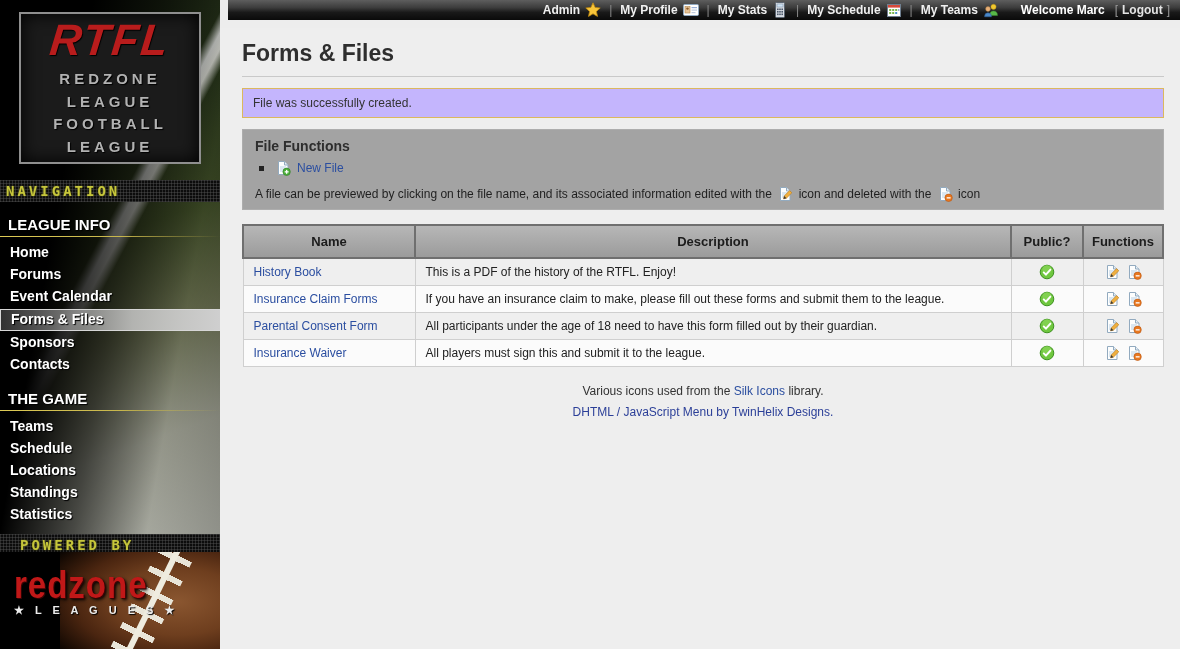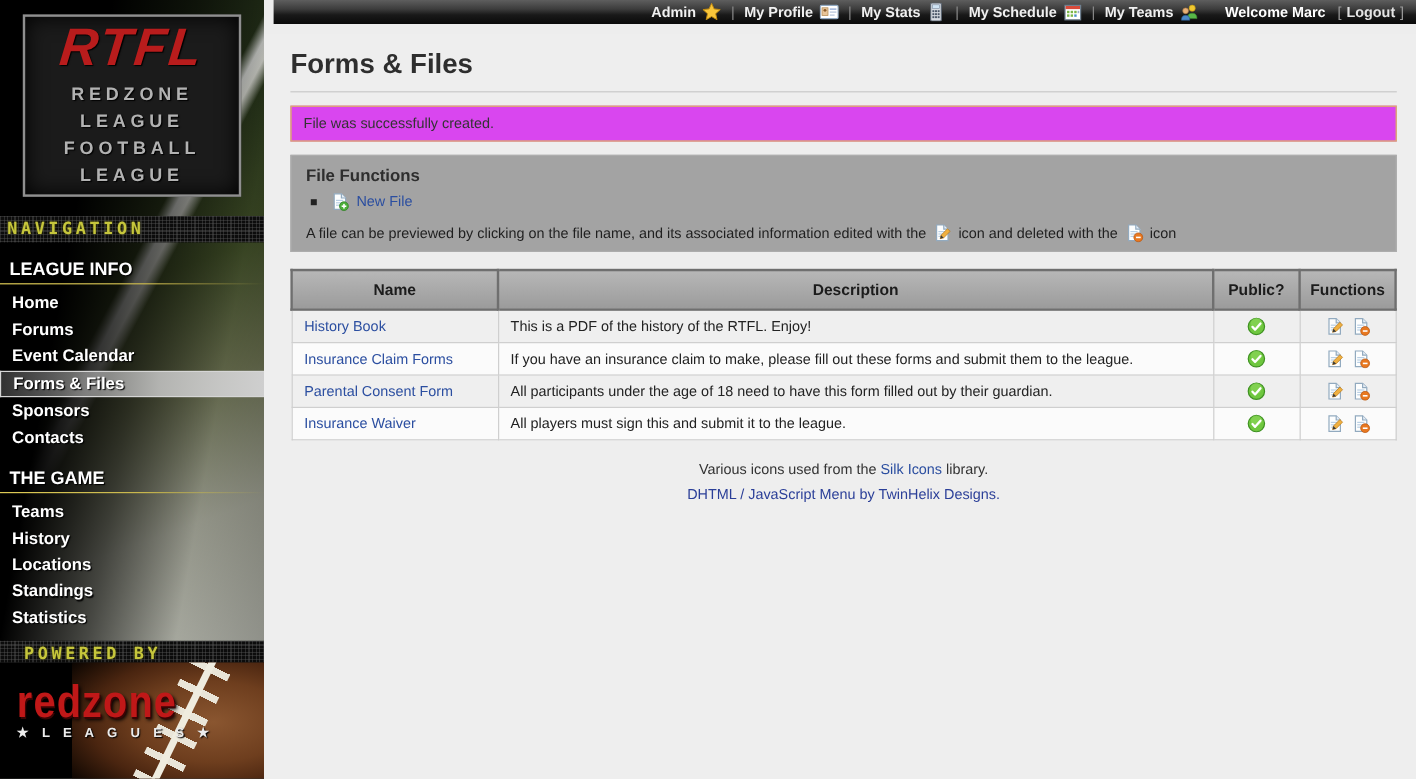--- a/index.html
+++ b/index.html
@@ -91,21 +91,21 @@
   .ic{width:16px;height:16px;display:inline-block;vertical-align:middle;}
   .ic-inline{vertical-align:-4px;margin:0 2px;}
   
   .main{
     position:absolute;left:220px;right:0;top:28px;bottom:0;background:#eee;
     padding:10px 16px 0 22px;box-sizing:border-box;
   }
   .page-title{font-size:23px;font-weight:bold;color:#2e2e2e;margin:2px 0 9px;}
   .title-rule{border:0;border-top:1px solid #c9c9c9;margin:0 0 11px;}
   .flash{
-    background:#d946ef;border:1px solid #dcb85e;color:#333;
+    background:#c4b5fd;border:1px solid #dcb85e;color:#333;
     font-size:12px;padding:7px 10px;margin-bottom:11px;
   }
   .ff-box{
     background:#a3a3a3;border:1px solid #adadad;padding:8px 12px 6px;margin-bottom:14px;
   }
   .ff-title{font-size:14px;font-weight:bold;color:#2e2e2e;margin-bottom:6px;}
   .ff-newfile{display:flex;align-items:center;gap:6px;margin:4px 0 10px 4px;}
   .bullet{width:5px;height:5px;background:#222;display:inline-block;margin-right:5px;}
   .link{color:#2b4ea0;text-decoration:none;cursor:pointer;text-align:center;}
   .ff-newfile .link{font-size:12px;}
@@ -228,21 +228,21 @@
   <a class="nav-item">Home</a>
   <a class="nav-item">Forums</a>
   <a class="nav-item">Event Calendar</a>
   <a class="nav-item active">Forms &amp; Files</a>
   <a class="nav-item">Sponsors</a>
   <a class="nav-item">Contacts</a>
 
   <div class="nav-title">THE GAME</div>
   <div class="nav-underline"></div>
   <a class="nav-item">Teams</a>
-  <a class="nav-item">History</a>
+  <a class="nav-item">Schedule</a>
   <a class="nav-item">Locations</a>
   <a class="nav-item">Standings</a>
   <a class="nav-item">Statistics</a>
 
   <div class="marquee powered">POWERED BY</div>
 
   <div class="bottom-logo">
     <div class="football"></div>
     <div class="laces"></div>
     <div class="brand">

